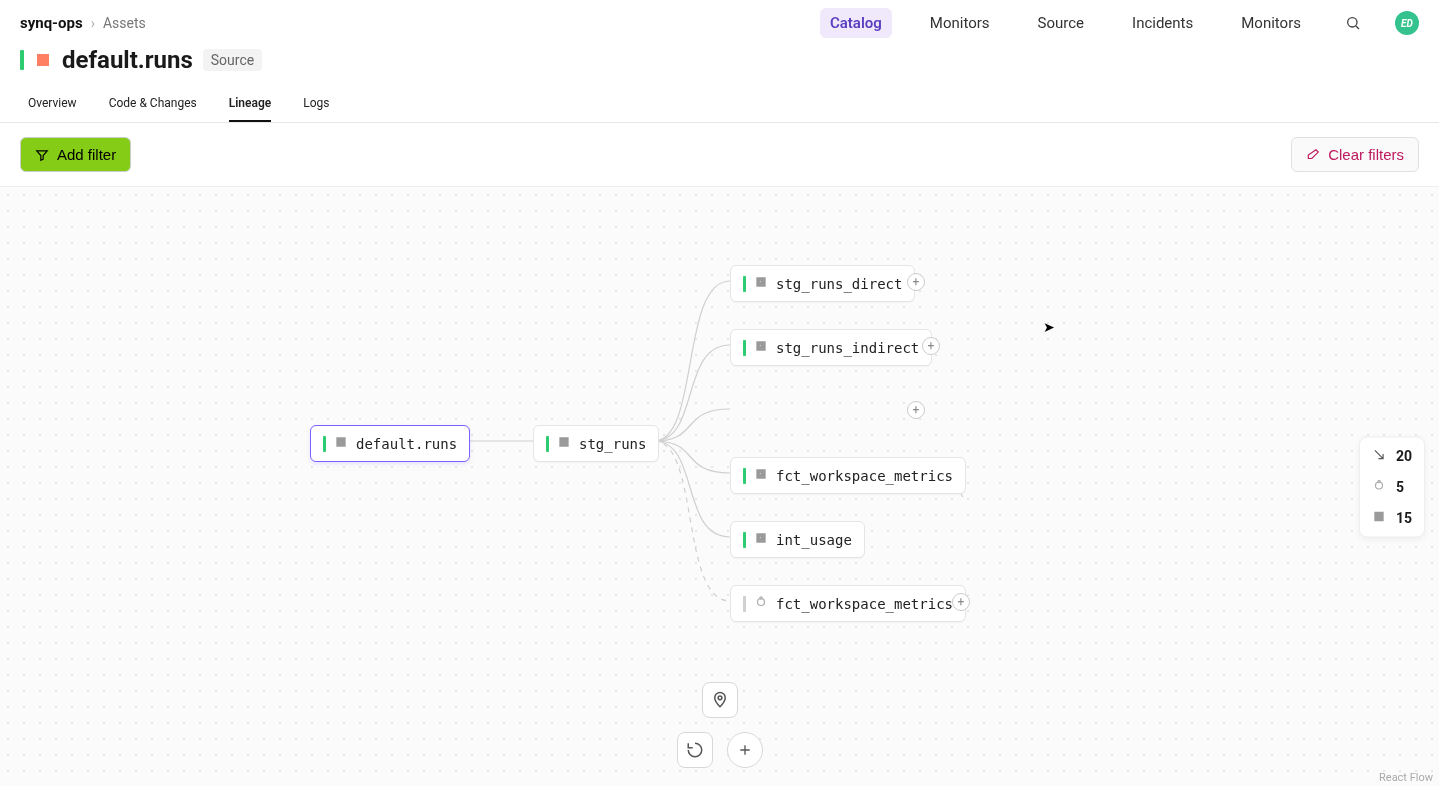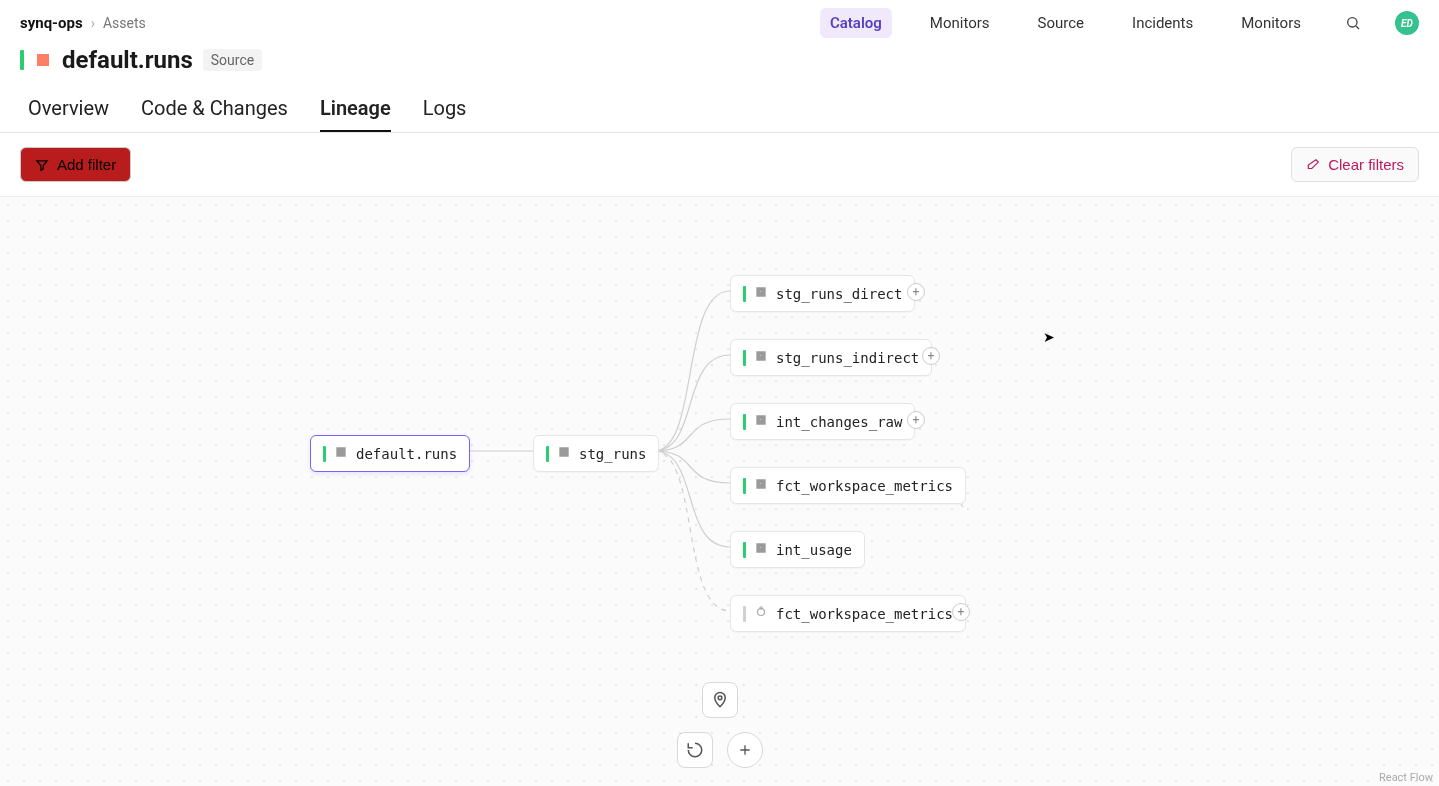--- a/index.html
+++ b/index.html
@@ -18,25 +18,25 @@
   .search-btn { display: inline-flex; align-items: center; justify-content: center; width: 28px; height: 28px; color: #444; cursor: pointer; }
   .avatar { width: 24px; height: 24px; border-radius: 50%; background: #34c38f; color: #fff; font-size: 10px; font-weight: 700; display: inline-flex; align-items: center; justify-content: center; font-style: italic; }
 
   .title-row { display: flex; align-items: center; gap: 10px; padding: 4px 20px 8px 20px; }
   .green-bar { width: 4px; height: 20px; background: #2ecc71; border-radius: 1px; }
   .dbt-icon { display: inline-flex; }
   .page-title { font-size: 24px; font-weight: 700; }
   .badge { font-size: 14px; color: #666; background: #f3f3f3; padding: 3px 8px; border-radius: 4px; }
 
   .tabs { display: flex; gap: 32px; padding: 6px 28px 0 28px; border-bottom: 1px solid #e6e6e6; }
-  .tab { padding: 8px 0 10px 0; font-size: 20px; color: #222; cursor: pointer; border-bottom: 2px solid transparent; }
+  .tab { padding: 8px 0 10px 0; font-size: 12px; color: #222; cursor: pointer; border-bottom: 2px solid transparent; }
   .tab.active { border-bottom-color: #111; font-weight: 600; }
 
   .filter-bar { display: flex; justify-content: space-between; align-items: center; padding: 14px 20px; border-bottom: 1px solid #eee; }
-  .btn { display: inline-flex; align-items: center; gap: 8px; border: 1px solid #ccc; background: #b91c1c; padding: 8px 14px; border-radius: 6px; font-size: 15px; cursor: pointer; }
+  .btn { display: inline-flex; align-items: center; gap: 8px; border: 1px solid #ccc; background: #84cc16; padding: 8px 14px; border-radius: 6px; font-size: 15px; cursor: pointer; }
   .btn.ghost { color: #be185d; border-color: #e0e0e0; background: #fafafa; }
 
   
   .canvas-wrap { position: relative; flex: 1 1 auto; background: #fbfbfb; background-image: radial-gradient(#e6e6e6 1px, transparent 1px); background-size: 16px 16px; overflow: hidden; }
   .canvas { position: absolute; inset: 0; }
   svg.edges { position: absolute; inset: 0; width: 100%; height: 100%; pointer-events: none; }
   .edge { fill: none; stroke: #cfcfcf; stroke-width: 1.2; }
   .edge.dashed { stroke-dasharray: 5 5; }
 
   .node { position: absolute; background: #fff; border: 1px solid #e5e5e5; border-radius: 6px; padding: 8px 12px; display: flex; align-items: center; gap: 8px; box-shadow: 0 1px 1px rgba(0,0,0,0.03); }
@@ -165,27 +165,20 @@
 
     <div class="node" style="left:730px; top:142px;">
       <span class="bar"></span>
       <span><svg width="14" height="14" viewBox="0 0 24 24">
             <path fill="#9a9a9a" d="M4 4l8 8-8 8zM20 4l-8 8 8 8zM4 4l8 8 8-8zM4 20l8-8 8 8z"></path>
           </svg></span>
       <span class="node-label">stg_runs_indirect</span>
     </div>
     <span class="plus-btn" style="left:922px; top:150px;">+</span>
 
-    <div class="node" style="left:730px; top:206px;">
-      <span class="bar"></span>
-      <span><svg width="14" height="14" viewBox="0 0 24 24">
-            <path fill="#9a9a9a" d="M4 4l8 8-8 8zM20 4l-8 8 8 8zM4 4l8 8 8-8zM4 20l8-8 8 8z"></path>
-          </svg></span>
-      <span class="node-label">int_changes_raw</span>
-    </div>
     <span class="plus-btn" style="left:907px; top:214px;">+</span>
 
     <div class="node" style="left:730px; top:270px;">
       <span class="bar"></span>
       <span><svg width="14" height="14" viewBox="0 0 24 24">
             <path fill="#9a9a9a" d="M4 4l8 8-8 8zM20 4l-8 8 8 8zM4 4l8 8 8-8zM4 20l8-8 8 8z"></path>
           </svg></span>
       <span class="node-label">fct_workspace_metrics</span>
     </div>
 
@@ -202,20 +195,41 @@
       <span><svg width="14" height="14" viewBox="0 0 24 24" fill="none" stroke="#aaa" stroke-width="2">
             <circle cx="12" cy="12" r="6"></circle>
             <circle cx="12" cy="5" r="2"></circle>
           </svg></span>
       <span class="node-label">fct_workspace_metrics</span>
     </div>
     <span class="plus-btn" style="left:952px; top:406px;">+</span>
 
     <span class="cursor" style="left:1043px; top:132px;">➤</span>
 
+    <div class="legend">
+      <div class="row">
+        <span><svg width="14" height="14" viewBox="0 0 24 24" fill="none" stroke="#555" stroke-width="2">
+              <path d="M5 5l14 14M19 11v8h-8"></path>
+            </svg></span>
+        <span>20</span>
+      </div>
+      <div class="row">
+        <span><svg width="14" height="14" viewBox="0 0 24 24" fill="none" stroke="#aaa" stroke-width="2">
+              <circle cx="12" cy="12" r="6"></circle>
+              <circle cx="12" cy="5" r="2"></circle>
+            </svg></span>
+        <span>5</span>
+      </div>
+      <div class="row">
+        <span><svg width="14" height="14" viewBox="0 0 24 24">
+              <path fill="#9a9a9a" d="M4 4l8 8-8 8zM20 4l-8 8 8 8zM4 4l8 8 8-8zM4 20l8-8 8 8z"></path>
+            </svg></span>
+        <span>15</span>
+      </div>
+    </div>
 
     <div class="controls">
       <span class="round">
         <svg width="18" height="18" viewBox="0 0 24 24" fill="none" stroke="#555" stroke-width="2">
             <path d="M12 21s-7-7-7-12a7 7 0 0114 0c0 5-7 12-7 12z"></path>
             <circle cx="12" cy="9" r="2.5"></circle>
           </svg>
       </span>
       <div class="ctrl-row">
         <span class="round">

